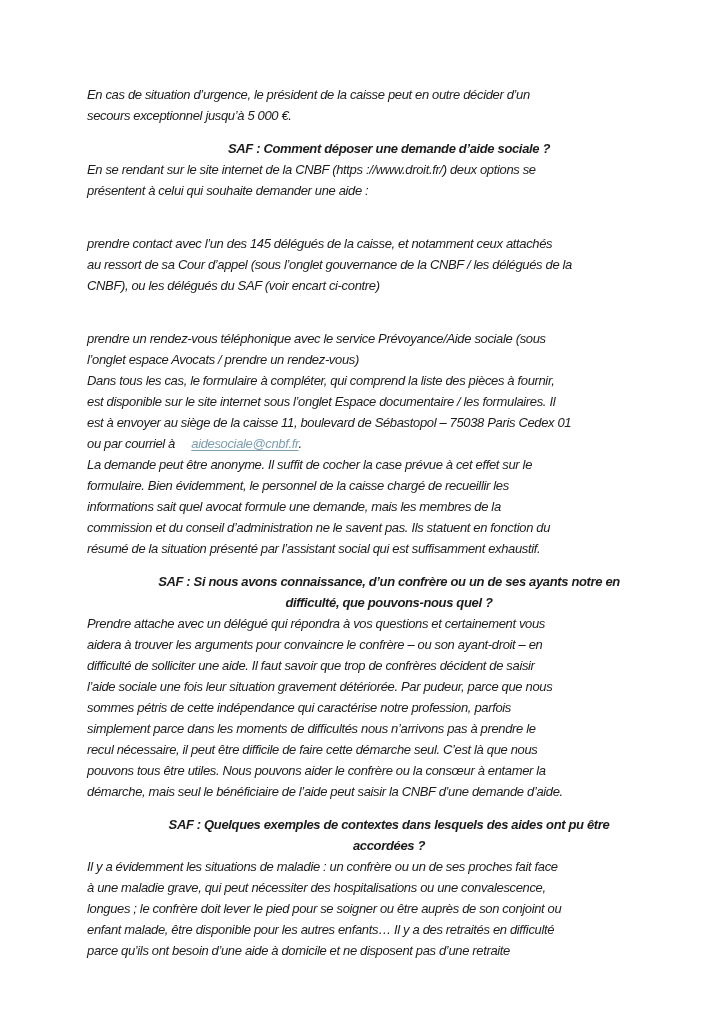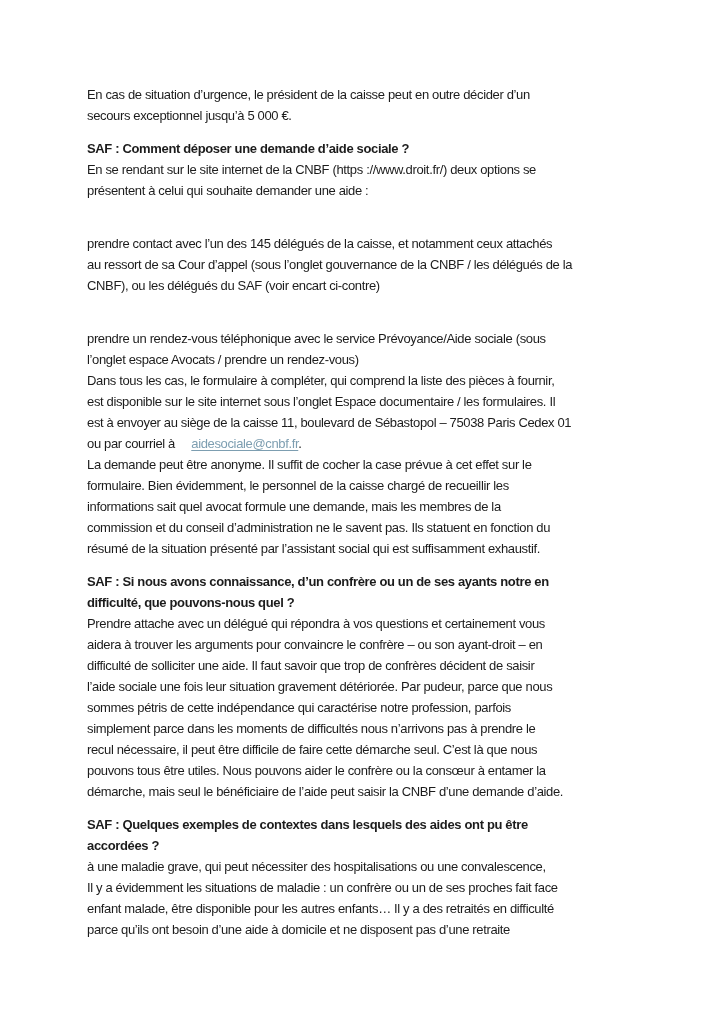--- a/index.html
+++ b/index.html
@@ -13,30 +13,32 @@
     overflow: hidden;
     font-family: "Liberation Sans", sans-serif;
     color: #1c1c1c;
   }
   .page {
     box-sizing: border-box;
     width: 691px;
     height: 1024px;
     padding: 84px 0 11px 87px;
     background: #ffffff;
+    font-style: italic;
   }
   .para, .heading {
     margin: 0;
     font-size: 13px;
     line-height: 21px;
     letter-spacing: -0.35px;
   }
   .heading {
     font-weight: bold;
     margin-top: 12px;
+    text-align: center;
   }
   .gap {
     margin-top: 32px;
   }
   .line {
     height: 21px;
     white-space: pre;
   }
   a.link {
     color: var(--link-color, #7d9eb1);
@@ -97,19 +99,20 @@
         <div class="line">simplement parce dans les moments de difficultés nous n’arrivons pas à prendre le</div>
         <div class="line">recul nécessaire, il peut être difficile de faire cette démarche seul. C’est là que nous</div>
         <div class="line">pouvons tous être utiles. Nous pouvons aider le confrère ou la consœur à entamer la</div>
         <div class="line">démarche, mais seul le bénéficiaire de l’aide peut saisir la CNBF d’une demande d’aide.</div>
       </div>
       <div class="heading">
         <div class="line">SAF : Quelques exemples de contextes dans lesquels des aides ont pu être</div>
         <div class="line">accordées ?</div>
       </div>
       <div class="para">
+        <div class="line">Il y a évidemment les situations de maladie : un confrère ou un de ses proches fait face</div>
         <div class="line">à une maladie grave, qui peut nécessiter des hospitalisations ou une convalescence,</div>
-        <div class="line">Il y a évidemment les situations de maladie : un confrère ou un de ses proches fait face</div>
+        <div class="line">longues ; le confrère doit lever le pied pour se soigner ou être auprès de son conjoint ou</div>
         <div class="line">enfant malade, être disponible pour les autres enfants… Il y a des retraités en difficulté</div>
         <div class="line">parce qu’ils ont besoin d’une aide à domicile et ne disposent pas d’une retraite</div>
       </div>
     </main>
 </div>
 
 </body></html>

